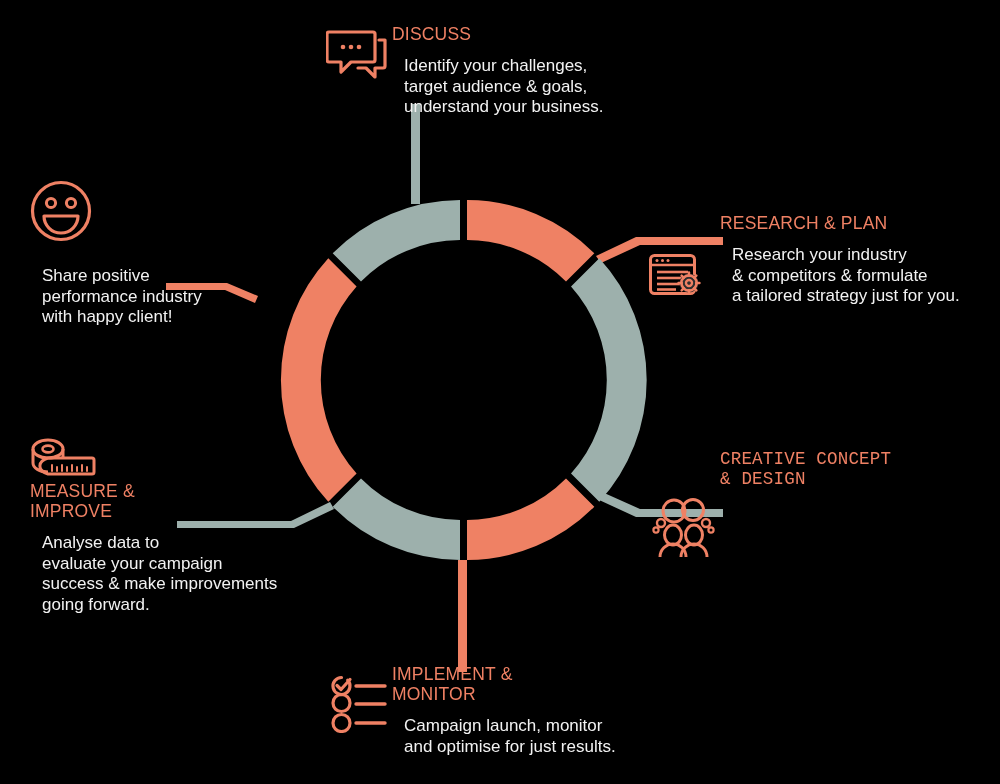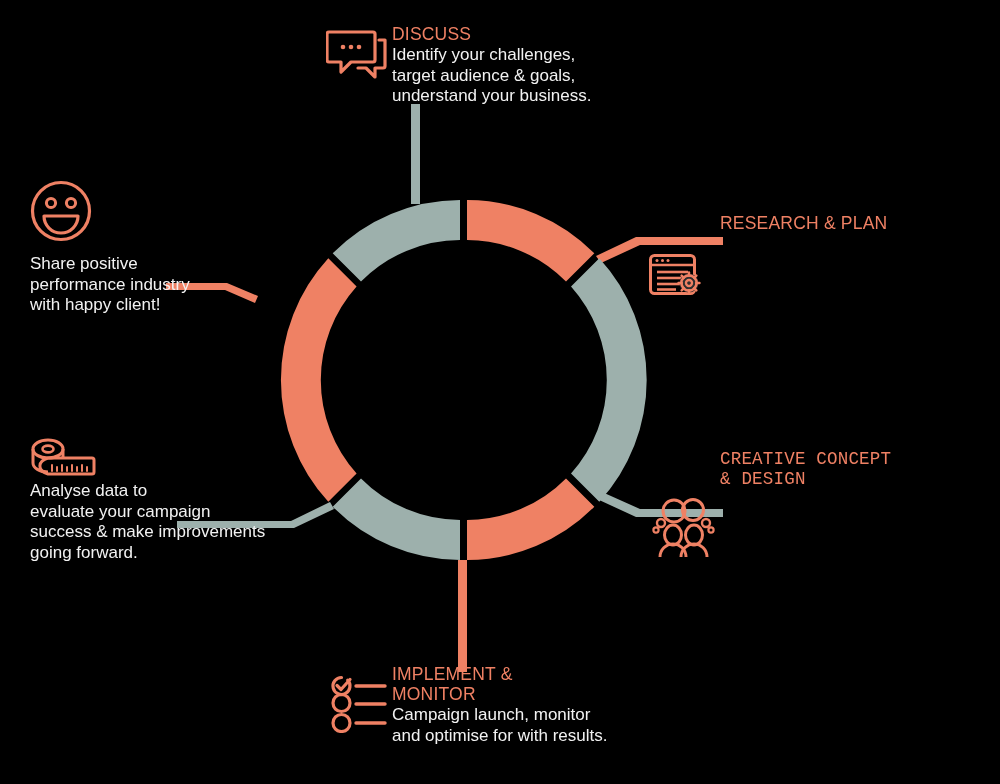--- a/index.html
+++ b/index.html
@@ -38,21 +38,21 @@
     line-height: 20px;
     letter-spacing: 0.2px;
     margin: 0 0 1px 0;
     white-space: pre-line;
     font-weight: 400;
   }
   .body-text {
     color: #f2f2f2;
     font-size: 17px;
     line-height: 20.5px;
-    margin: 0;
+    margin: 12px;
     white-space: pre-line;
     font-weight: 400;
   }
   .icon {
     position: absolute;
     display: block;
   }
   .icon svg { display: block; }
 </style>
 </head>
@@ -150,20 +150,23 @@
           <line x1="-7.4" y1="-7.4" x2="-5.1" y2="-5.1"></line>
           <line x1="7.4" y1="7.4" x2="5.1" y2="5.1"></line>
           <line x1="-7.4" y1="7.4" x2="-5.1" y2="5.1"></line>
           <line x1="7.4" y1="-7.4" x2="5.1" y2="-5.1"></line>
         </g>
       </g>
     </svg>
   </div>
   <div class="block" style="left:720px; top:213px; width:275px;text-decoration:underline;">
     <p class="heading">RESEARCH &amp; PLAN</p>
+    <p class="body-text">Research your industry
+&amp; competitors &amp; formulate
+a tailored strategy just for you.</p>
   </div>
 
   <div class="icon" style="left:650px; top:497px;">
     <svg width="66" height="62" viewBox="0 0 66 62">
       <circle cx="24" cy="14" r="11" fill="none" stroke="#ef8164" stroke-width="3"></circle>
       <circle cx="43" cy="13" r="10.5" fill="none" stroke="#ef8164" stroke-width="3"></circle>
       <circle cx="11" cy="26" r="4" fill="none" stroke="#ef8164" stroke-width="2.4"></circle>
       <circle cx="56" cy="26" r="4" fill="none" stroke="#ef8164" stroke-width="2.4"></circle>
       <circle cx="6" cy="33" r="2.6" fill="none" stroke="#ef8164" stroke-width="2.2"></circle>
       <circle cx="61" cy="33" r="2.6" fill="none" stroke="#ef8164" stroke-width="2.2"></circle>
@@ -186,21 +189,21 @@
       <circle cx="16.5" cy="50" r="8.5" fill="none" stroke="#ef8164" stroke-width="3.2"></circle>
       <line x1="31" y1="13" x2="60" y2="13" stroke="#ef8164" stroke-width="3.4" stroke-linecap="round"></line>
       <line x1="31" y1="31" x2="60" y2="31" stroke="#ef8164" stroke-width="3.4" stroke-linecap="round"></line>
       <line x1="31" y1="50" x2="60" y2="50" stroke="#ef8164" stroke-width="3.4" stroke-linecap="round"></line>
     </svg>
   </div>
   <div class="block" style="left:392px; top:664px; width:300px;text-decoration:underline;">
     <p class="heading">IMPLEMENT &amp;
 MONITOR</p>
     <p class="body-text">Campaign launch, monitor
-and optimise for with results.</p>
+and optimise for just results.</p>
   </div>
 
   <div class="icon" style="left:30px; top:437px;">
     <svg width="68" height="50" viewBox="0 0 68 50">
       <ellipse cx="18" cy="12" rx="15" ry="9" fill="none" stroke="#ef8164" stroke-width="3"></ellipse>
       <ellipse cx="18" cy="12" rx="5.5" ry="3.4" fill="none" stroke="#ef8164" stroke-width="2.6"></ellipse>
       <path d="M3 12 v14 a15 9 0 0 0 15 9" fill="none" stroke="#ef8164" stroke-width="3"></path>
       <path d="M33 12 v9" fill="none" stroke="#ef8164" stroke-width="3"></path>
       <path d="M18 21 h44 a2 2 0 0 1 2 2 v12 a2 2 0 0 1 -2 2 h-44 a15 9 0 0 1 0 -16 z" fill="none" stroke="#ef8164" stroke-width="3" stroke-linejoin="round"></path>
       <g stroke="#ef8164" stroke-width="2" stroke-linecap="round">
@@ -209,20 +212,22 @@
         <line x1="32" y1="28" x2="32" y2="34"></line>
         <line x1="37" y1="30" x2="37" y2="34"></line>
         <line x1="42" y1="28" x2="42" y2="34"></line>
         <line x1="47" y1="30" x2="47" y2="34"></line>
         <line x1="52" y1="28" x2="52" y2="34"></line>
         <line x1="57" y1="30" x2="57" y2="34"></line>
       </g>
     </svg>
   </div>
   <div class="block" style="left:30px; top:481px; width:300px;">
+    <p class="heading">MEASURE &amp;
+IMPROVE</p>
     <p class="body-text">Analyse data to
 evaluate your campaign
 success &amp; make improvements
 going forward.</p>
   </div>
 
   <div class="icon" style="left:30px; top:180px;">
     <svg width="62" height="62" viewBox="0 0 62 62">
       <circle cx="31" cy="31" r="28.5" fill="none" stroke="#ef8164" stroke-width="3.2"></circle>
       <circle cx="21" cy="23" r="4.6" fill="none" stroke="#ef8164" stroke-width="3"></circle>

